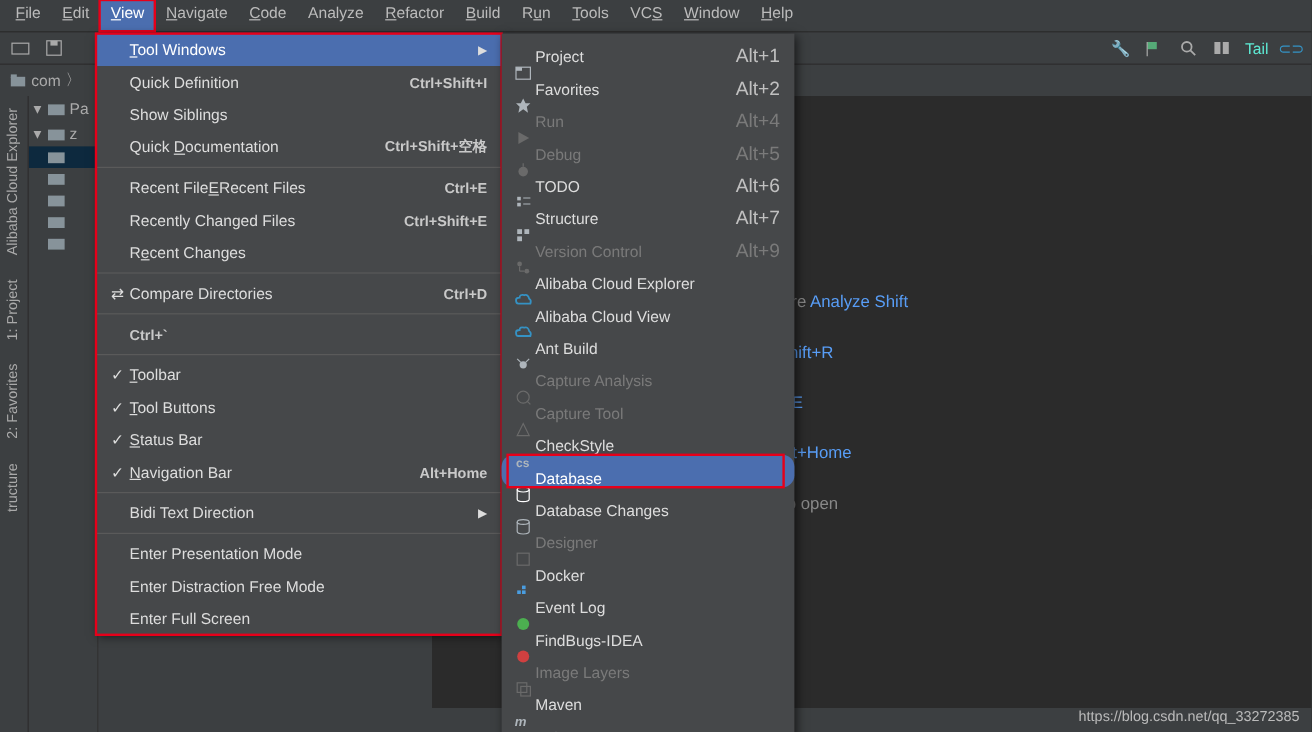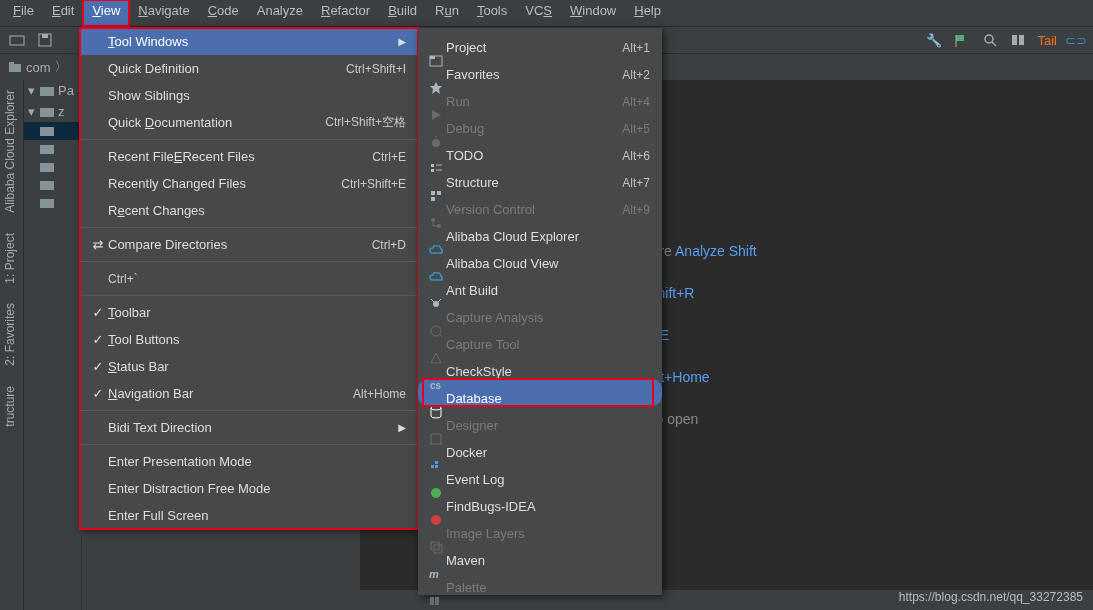--- a/index.html
+++ b/index.html
@@ -26,29 +26,29 @@
 .editor-area { position:absolute; left: 360px; top:80px; right:0; bottom:20px; background:#2b2b2b; display:flex; flex-direction:column; align-items:flex-start; justify-content:center; padding-left:280px; gap:26px; }
 .editor-area .hint { color:#888; font-size:14px; }
 .editor-area .hint .kbblue { color:#589df6; }
 
 .view-menu { position: absolute; left: 80px; top: 28px; width: 338px; background: #46484a; box-shadow: 2px 2px 8px rgba(0,0,0,0.6); outline: 2px solid #e6001a; outline-offset: -1px; z-index: 10; }
 .view-menu .row, .sub-menu .row { display:flex; align-items:center; height:27px; padding: 0 12px 0 8px; color:#ddd; cursor:pointer; }
 .view-menu .row.hi { background:#4b6eaf; color:#fff; }
 .view-menu .row .check { width:20px; display:inline-block; text-align:center; color:#ddd; }
 .view-menu .row .lbl { flex:1; }
 .view-menu .row .lbl .u { text-decoration: underline; }
-.view-menu .row .sc { color:#c9c9c9; font-size:12px; }
+.view-menu .row .sc { color:#c9c9c9; font-size:12px;font-weight:bold; }
 .view-menu .row .arrow { margin-left:8px; color:#ddd; font-size:10px; }
 .view-menu .sep, .sub-menu .sep { height:1px; background:#5a5a5a; margin: 3px 0; }
 
 .sub-menu { position:absolute; left: 418px; top: 28px; width: 244px; background:#46484a; box-shadow: 2px 2px 8px rgba(0,0,0,0.6); z-index:11; }
 .sub-menu .row { display:flex; align-items:center; height:27px; padding:12px 12px 0 8px; color:#ddd; cursor:pointer; }
 .sub-menu .row .icn { width:20px; display:flex; align-items:center; justify-content:center;margin-top:27px; }
 .sub-menu .row .lbl { flex:1; }
-.sub-menu .row .sc { color:#c0c0c0; font-size:12px; }
+.sub-menu .row .sc { color:#c0c0c0; font-size:16px; }
 .sub-menu .row.dim { color:#7a7a7a; }
 .sub-menu .row.dim .sc { color:#7a7a7a; }
 .sub-menu .row.hi { background:#4b6eaf; color:#fff;border-radius:10px; }
 .sub-menu .hibox { position:absolute; left:4px; width:232px; border:2px solid #e6001a; pointer-events:none; }
 
 .watermark { position:absolute; right:10px; bottom:6px; color:#bbb; font-size:12px; }
 
 svg { display:block; }
 </style>
 </head>
@@ -95,21 +95,21 @@
         <circle cx="7" cy="7" r="4" fill="none" stroke="#aaa" stroke-width="1.5"></circle>
         <line x1="10" y1="10" x2="14" y2="14" stroke="#aaa" stroke-width="1.5"></line>
       </svg>
     </span>
   <span class="ticon">
       <svg width="16" height="16">
         <rect x="2" y="3" width="5" height="10" fill="#aaa"></rect>
         <rect x="9" y="3" width="5" height="10" fill="#aaa"></rect>
       </svg>
     </span>
-  <span style="color:#f97316">Tail</span>
+  <span style="color:#5eead4">Tail</span>
   <span class="ticon" style="color:#3592c4">⊂⊃</span>
 </div>
 
 <div class="breadcrumb">
   <svg class="bicon" width="14" height="14">
       <rect x="1" y="4" width="12" height="8" fill="#87939a"></rect>
       <rect x="1" y="2" width="5" height="3" fill="#87939a"></rect>
     </svg>
   <span>com</span>
   <span>〉</span>
@@ -394,20 +394,29 @@
     </div>
     <div class="row hi">
       <span class="icn">
         <svg width="16" height="16">
           <ellipse cx="8" cy="4" rx="5" ry="2" fill="none" stroke="#fff"></ellipse>
           <path d="M3 4 L3 12 A5 2 0 0 0 13 12 L13 4" fill="none" stroke="#fff"></path>
         </svg>
       </span>
       <span class="lbl">Database</span>
     </div>
+    <div class="row">
+      <span class="icn">
+        <svg width="16" height="16">
+          <ellipse cx="8" cy="4" rx="5" ry="2" fill="none" stroke="#aeb5bb"></ellipse>
+          <path d="M3 4 L3 12 A5 2 0 0 0 13 12 L13 4" fill="none" stroke="#aeb5bb"></path>
+        </svg>
+      </span>
+      <span class="lbl">Database Changes</span>
+    </div>
     <div class="row dim">
       <span class="icn">
         <svg width="16" height="16">
           <rect x="3" y="3" width="10" height="10" fill="none" stroke="#6a6a6a"></rect>
         </svg>
       </span>
       <span class="lbl">Designer</span>
     </div>
     <div class="row">
       <span class="icn">

